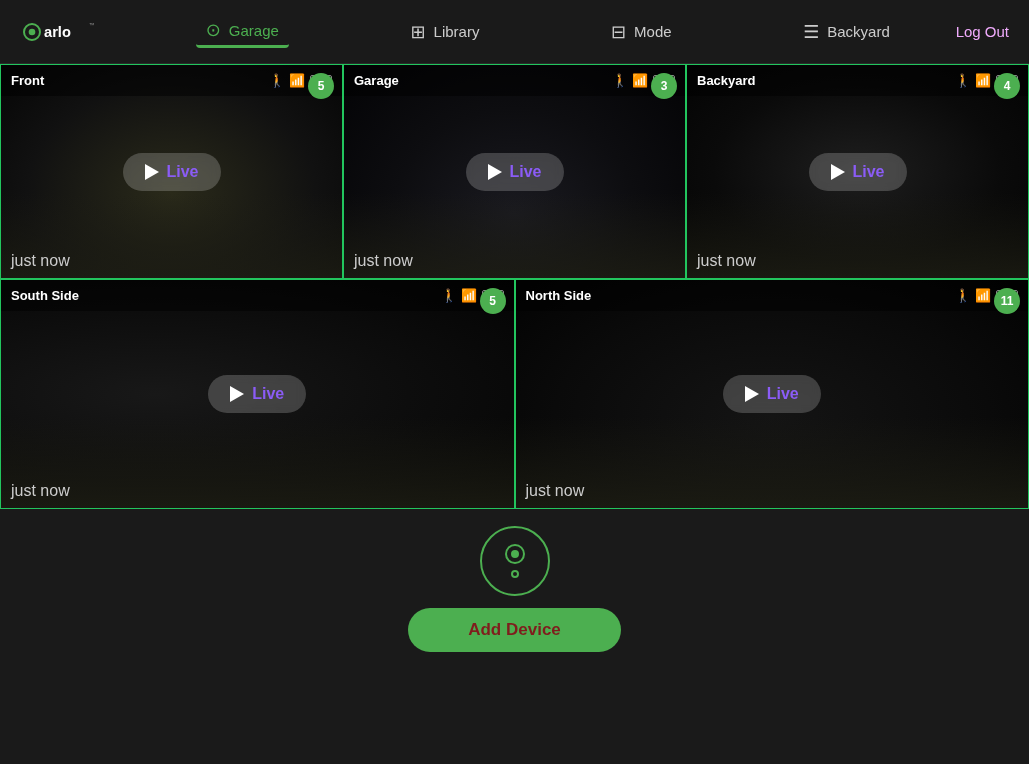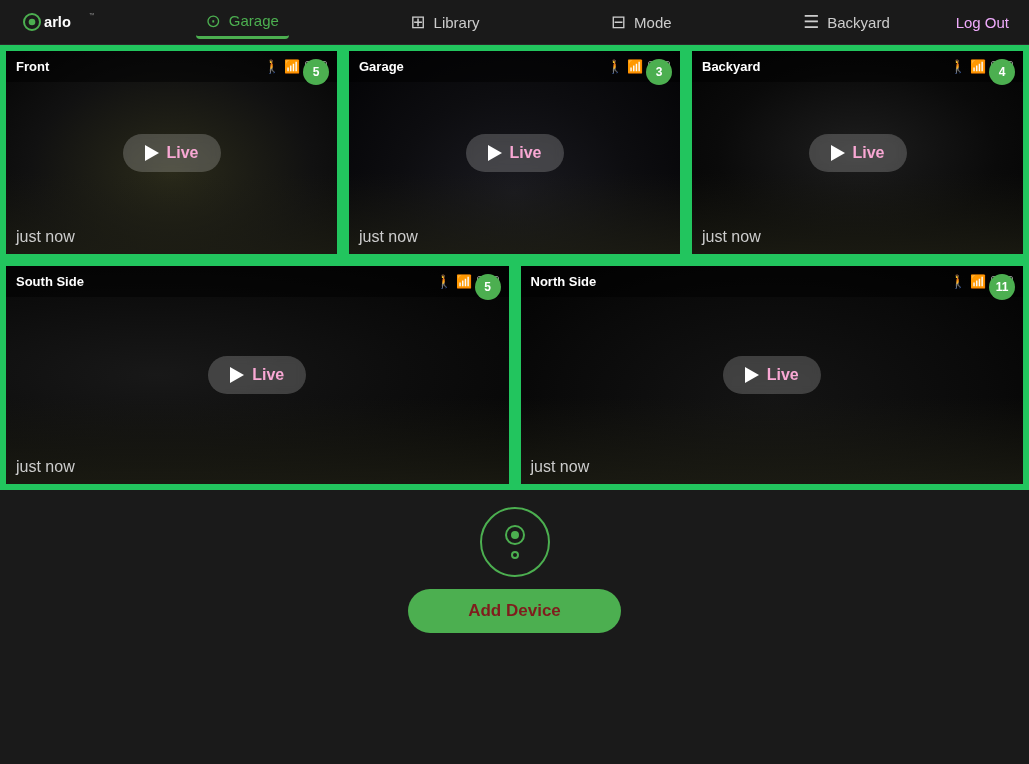--- a/index.html
+++ b/index.html
@@ -10,21 +10,21 @@
       font-family: -apple-system, BlinkMacSystemFont, 'Segoe UI', sans-serif;
       overflow: hidden;
       color: white;
     }
 
     
     .navbar {
       display: flex;
       align-items: center;
       background: #1a1a1a;
-      height: 45px;
+      height: 64px;
       padding: 0 20px;
       border-bottom: 1px solid #2a2a2a;
     }
     .nav-logo {
       display: flex;
       align-items: center;
       margin-right: 40px;
     }
     .logo-svg { width: 80px; height: 36px; }
     .nav-items {
@@ -50,21 +50,21 @@
     .nav-item .nav-icon { font-size: 18px; }
     .nav-logout {
       color: #f0abfc;
       font-size: 15px;
       cursor: pointer;
     }
 
     .camera-cell {
       position: relative;
       overflow: hidden;
-      border: 6px solid #22c55e;
+      border: 1px solid #22c55e;
       background: #000;
       cursor: pointer;
     }
 
     .camera-cell:nth-child(4) {
       
     }
     .camera-cell:nth-child(5) {
       
     }
@@ -153,21 +153,21 @@
     }
 
     .live-btn {
       position: absolute;
       top: 50%;
       left: 50%;
       transform: translate(-50%, -50%);
       background: rgba(255,255,255,0.2);
       border: none;
       border-radius: 30px;
-      color: #f9a8d4;
+      color: #8b5cf6;
       font-size: 16px;
       font-weight: 600;
       padding: 10px 22px;
       display: flex;
       align-items: center;
       gap: 8px;
       cursor: pointer;
       backdrop-filter: blur(4px);
       z-index: 10;
     }

